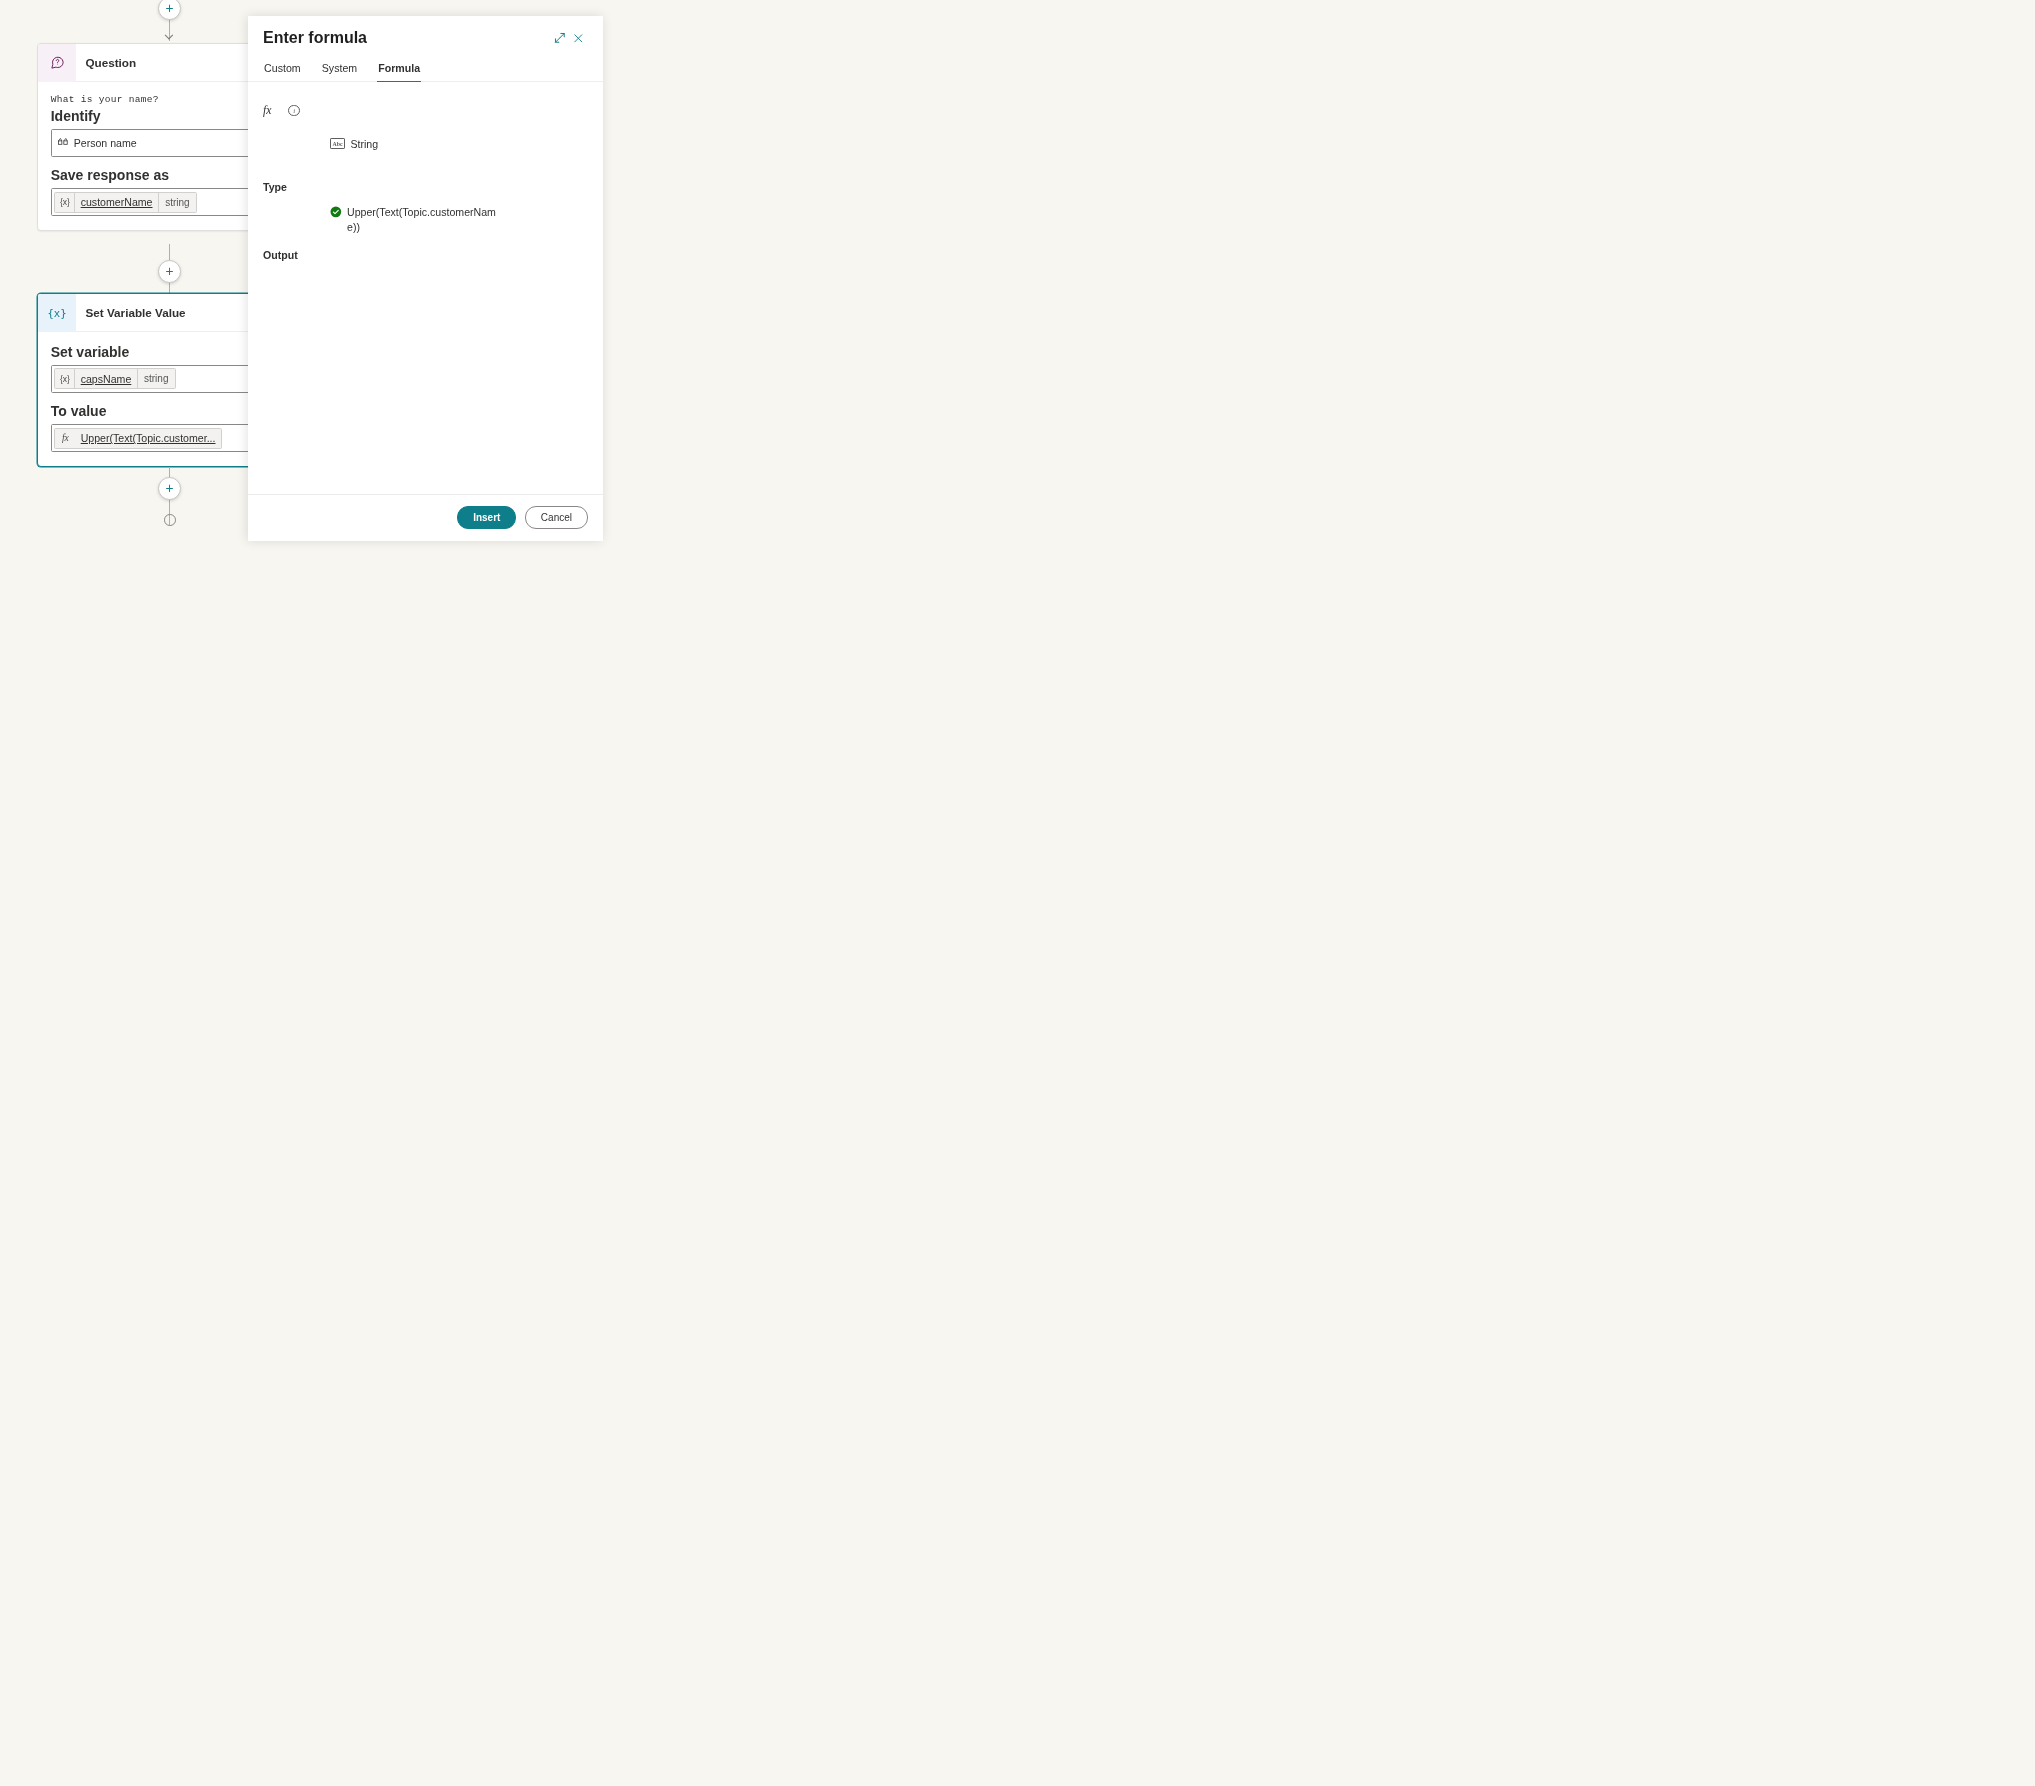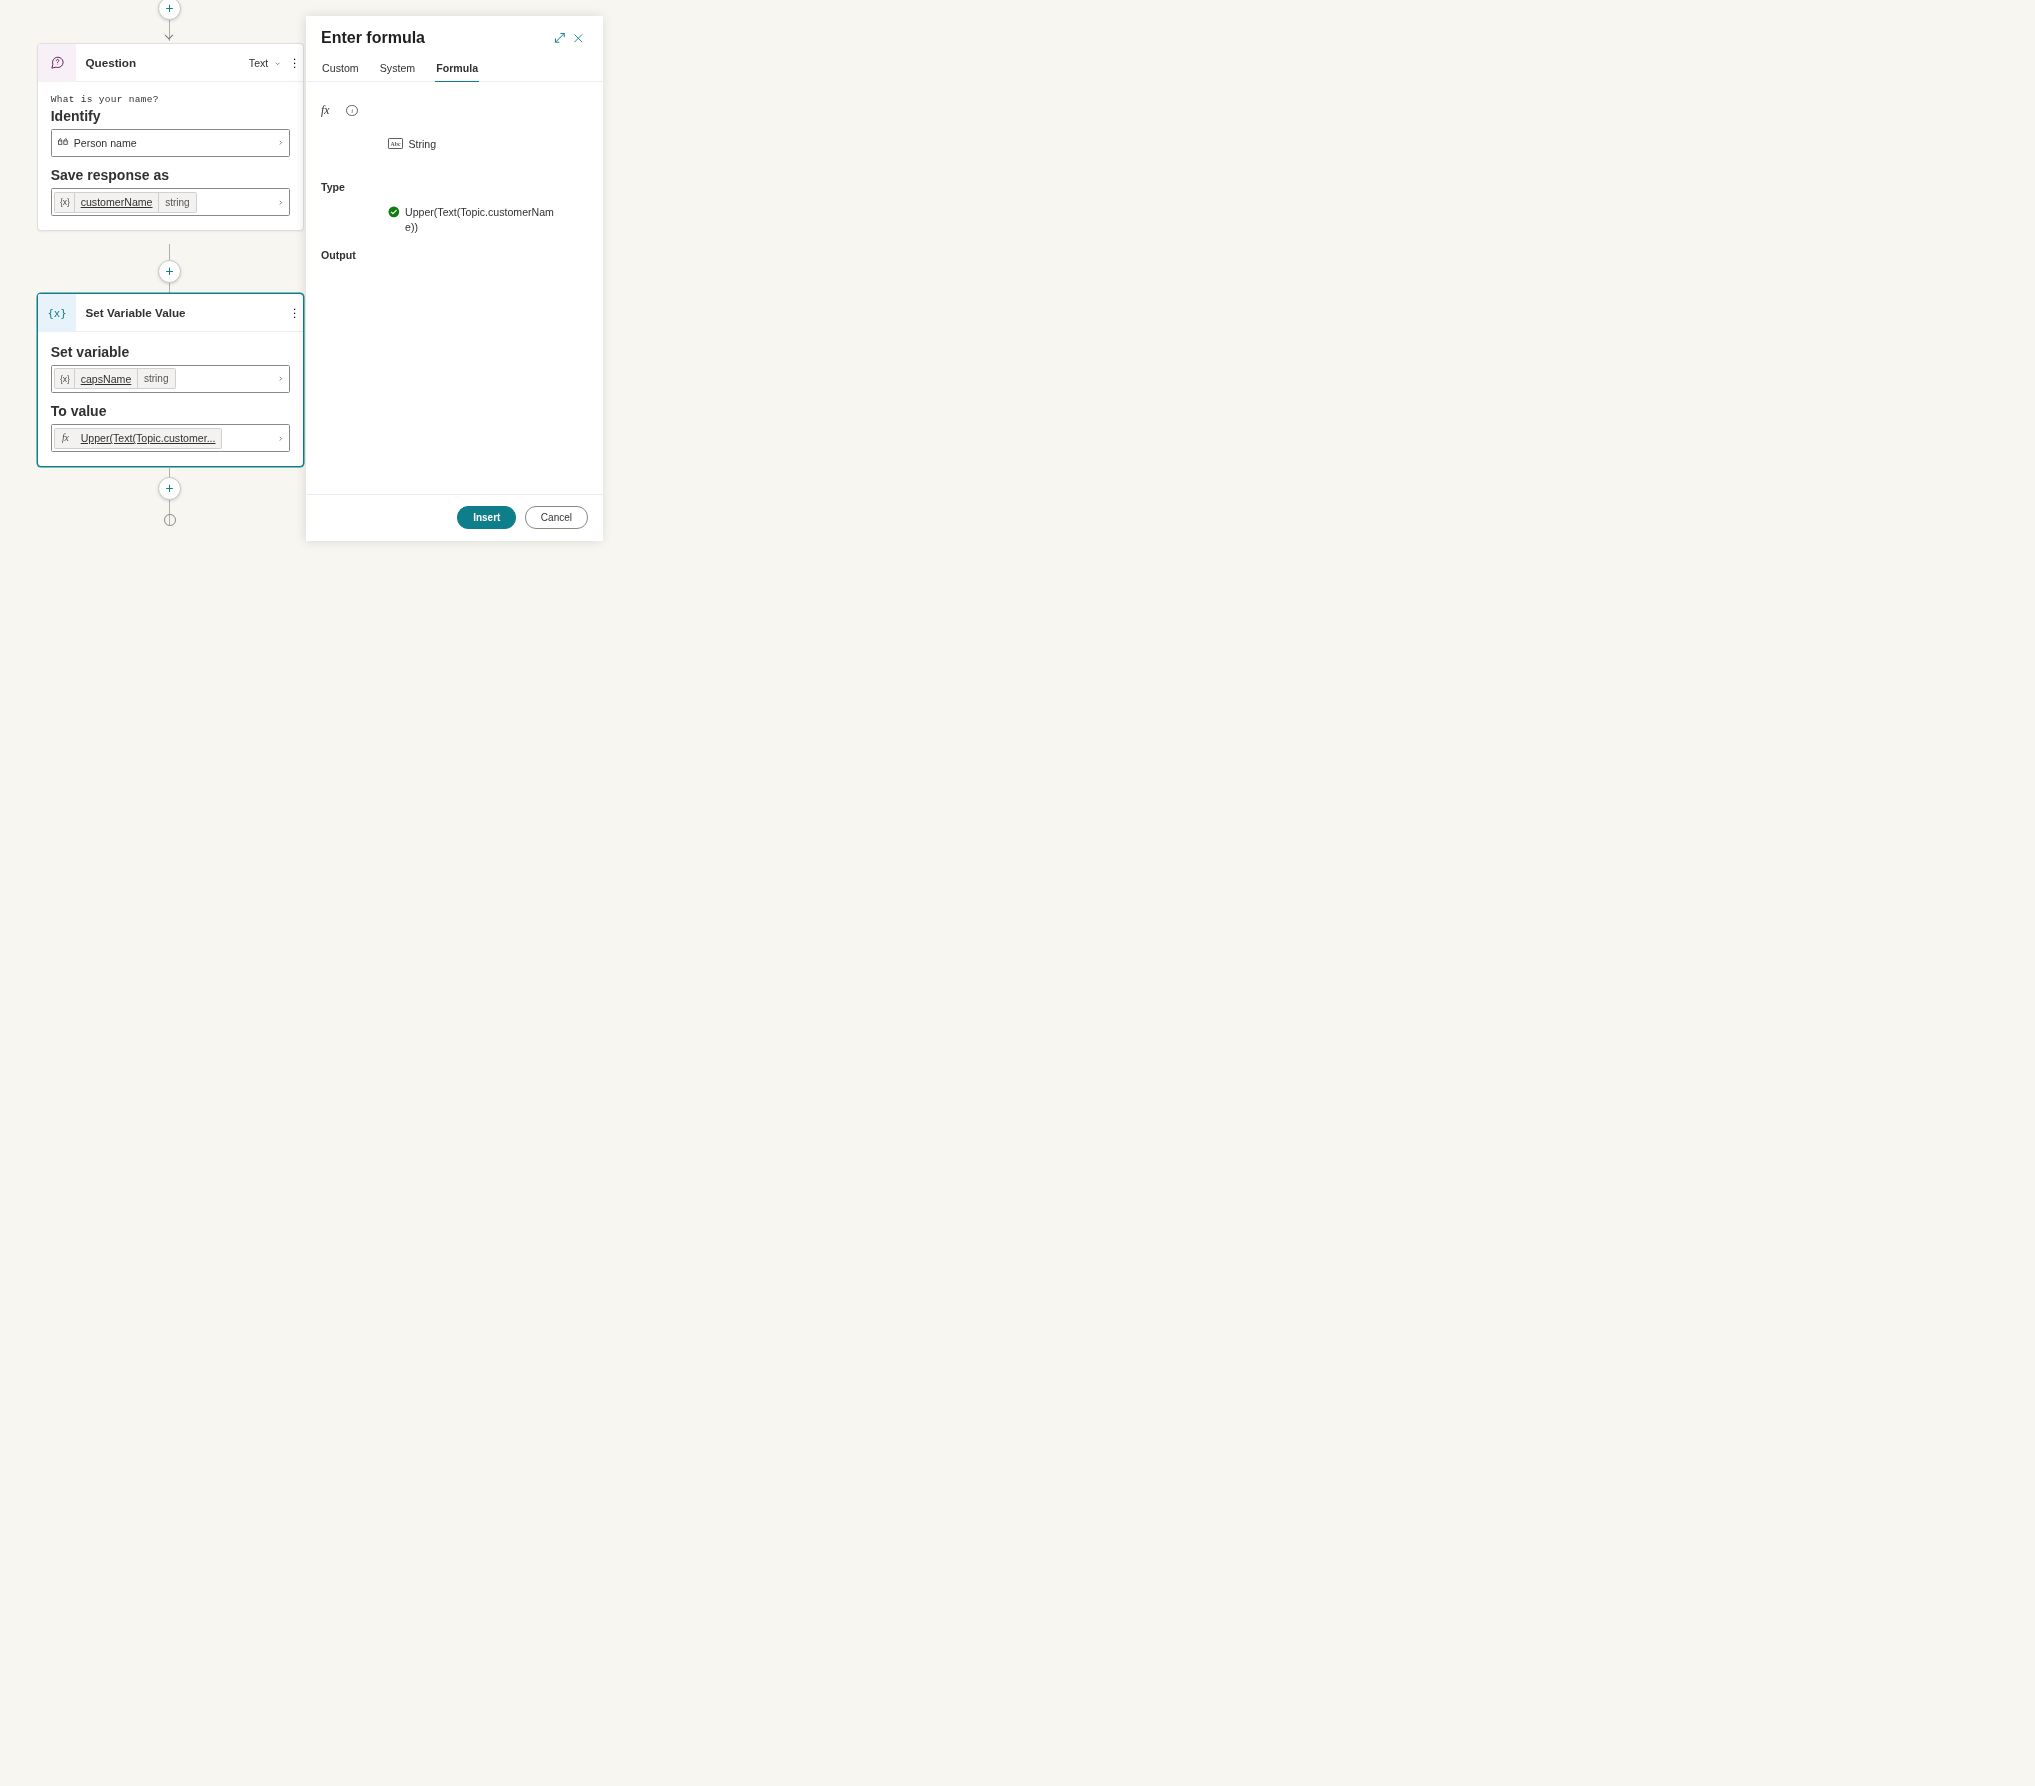--- a/index.html
+++ b/index.html
@@ -72,21 +72,21 @@
     border: 0.5px solid #d2d0ce; border-radius: 1.6px; height: 21px; margin: 2.7px 0 2.7px 2.7px;
   }
   .chip-icon { width: 20px; height: 100%; display:flex; align-items:center; justify-content:center; font-size:8.5px; color:#4a4a4a; border-right:0.5px solid #d2d0ce; }
   .chip-icon.no-border { border-right: none; }
   .chip-text { padding: 0 5.3px; font-size: 10.6px; color: #323130; text-decoration: underline; }
   .chip-type { padding: 0 6.4px; font-size: 10px; color: #555; border-left: 0.5px solid #d2d0ce; height:100%; display:flex; align-items:center; }
   .chev-right { font-size: 10.6px; color: #323130; margin-left: 4.2px; }
 
   
   .panel {
-    position: absolute; right: 33px; top: 16px; width: 297px; height: 525px;
+    position: absolute; right: 33px; top: 16px; width: 355px; height: 525px;
     background: #fff; box-shadow: -1.1px 0 10.6px rgba(0,0,0,0.12);
     display: flex; flex-direction: column;
   }
   .panel-header {
     display: flex; align-items: center; padding: 12.7px 15px 5.3px 15px;
   }
   .panel-title { flex: 1; font-size: 16px; font-weight: 600; color: #201f1e; }
   .panel-icon-btn { width: 19px; height: 19px; display:flex; align-items:center; justify-content:center; cursor:pointer; color:#0e7e8a; font-size:11.7px; }
 
   .tabs { display: flex; gap: 19px; padding: 5.3px 15px 0 15px; border-bottom: 0.5px solid #f0eeec; }

